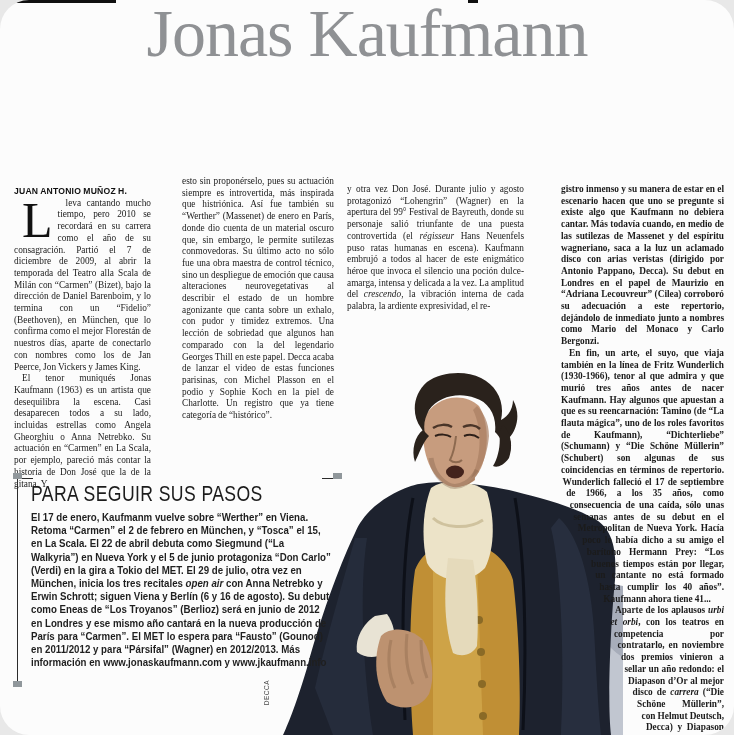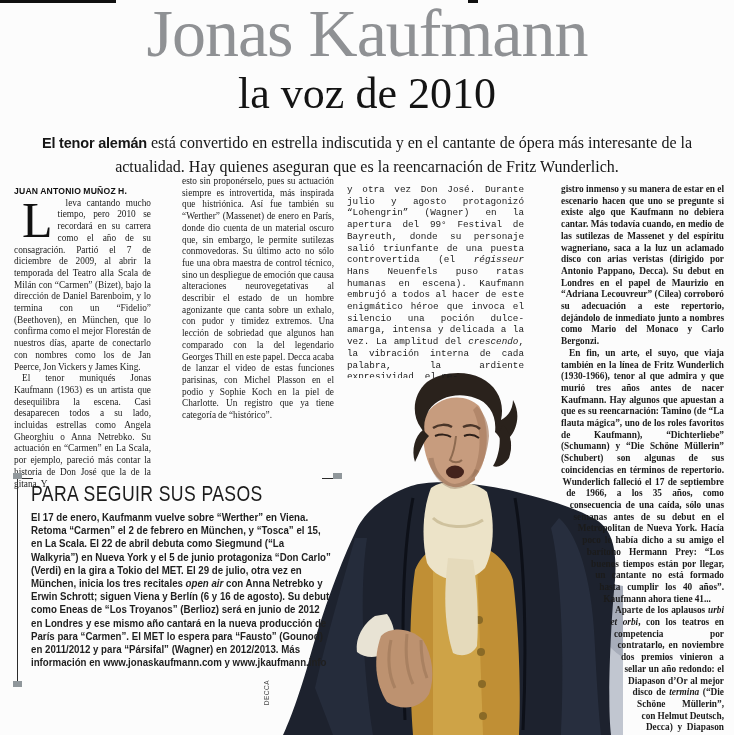--- a/index.html
+++ b/index.html
@@ -1,19 +1,19 @@
 <!DOCTYPE html>
 <html lang="es"><head>
 <meta charset="utf-8">
 <style>
   html,body{margin:0;padding:0;background:#e8e8e8;}
   .page{
     position:relative;width:734px;height:735px;margin:0 auto;
     background:#fcfcfc;overflow:hidden;
-    font-family:"Liberation Serif",serif;color:#1b1b1b;
+    font-family:"Liberation Serif",serif;color:#1b1b1b;border-radius:29px;
   }
   .toprule{position:absolute;left:0;top:0;width:116px;height:3px;background:#101010;}
   .topmark{position:absolute;left:468px;top:0;width:10px;height:3px;background:#101010;}
 
   .headline{
     position:absolute;left:0;top:-4px;width:100%;text-align:center;
     font-size:68px;font-weight:400;color:#8f9194;letter-spacing:-1px;line-height:1.1;
   }
   .subheadline{
     position:absolute;left:0;top:70px;width:100%;text-align:center;
@@ -35,21 +35,21 @@
   .byline{
     font-family:"Liberation Sans",sans-serif;font-weight:bold;font-size:8.6px;
     letter-spacing:0.2px;color:#101010;margin:0 0 9px 0;text-align:left;
   }
   .dropcap{
     float:left;font-size:50px;line-height:39px;padding:3px 5px 0 0;color:#111;
     font-family:"Liberation Serif",serif;
   }
   #col1{left:14px;top:186px;width:137px;height:313px;}
   #col2{left:182px;top:176px;width:152px;height:315px;}
-  #col3{left:347px;top:184px;width:177px;height:194px;font-family:Liberation Mono, monospace;}
+  #col3{left:347px;top:184px;width:177px;height:194px;}
   #col4{left:553px;top:184px;width:171px;height:551px;font-weight:bold;}
   .wrapshape{
     float:left;width:100px;height:551px;
     shape-outside:polygon(0 0,3px 0,3px 300px,16px 342px,32px 384px,46px 424px,58px 464px,70px 504px,88px 551px,0 551px);
     shape-margin:5px;
   }
 
   .photo{position:absolute;left:263px;top:370px;z-index:1;}
   .credit{
     position:absolute;left:263px;top:680px;z-index:2;
@@ -77,23 +77,21 @@
 </style>
 </head>
 <body>
 
 <div class="page">
 
   <div class="toprule"></div>
   <div class="topmark"></div>
 
   <div class="headline">Jonas Kaufmann</div>
-  <div class="subheadline">la voz de 2010</div>
 
-  <div class="deck"><b>El tenor alemán</b><span> está convertido en estrella indiscutida y en el cantante de ópera más interesante de la actualidad. Hay quienes aseguran que es la reencarnación de Fritz Wunderlich.</span></div>
 
   <svg class="photo" width="360" height="365" viewBox="0 0 360 365">
     <path d="M298,172 C318,202 340,212 360,216 L360,365 L298,365 Z" fill="#a7adba"></path>
     <path d="M315,232 C330,262 350,282 360,287 L360,365 L320,365 Z" fill="#c1c6d0"></path>
     <path d="M148,116 C120,126 100,143 92,163 C80,188 60,238 44,298 C32,338 24,356 20,365 L348,365 C344,330 348,250 352,210 C354,180 350,158 330,148 C300,132 268,126 246,120 C220,114 170,108 148,116 Z" fill="#1d222e"></path>
     <path d="M92,168 C84,198 66,258 52,318 L70,365 L110,365 C100,300 96,220 104,168 Z" fill="#272e3d" opacity="0.85"></path>
     <path d="M296,148 C318,168 330,218 332,278 C334,318 336,348 338,365 L298,365 C302,290 298,198 288,158 Z" fill="#2b3344" opacity="0.75"></path>
     <path d="M150,128 C140,178 138,258 142,350" stroke="#0d1018" stroke-width="3" fill="none"></path>
     <path d="M252,128 C262,188 264,278 260,360" stroke="#0d1018" stroke-width="3" fill="none"></path>
     <path d="M152,200 C160,180 180,170 200,172 C226,174 244,190 250,210 C256,260 258,320 256,365 L150,365 C146,310 146,240 152,200 Z" fill="#c08f35"></path>
@@ -134,21 +132,21 @@
   </div>
 
   <div class="col" id="col3">
     <p>y otra vez Don José. Durante julio y agosto protagonizó “Lohengrin” (Wagner) en la apertura del 99° Festival de Bayreuth, donde su personaje salió triunfante de una puesta controvertida (el <i>régisseur</i> Hans Neuenfels puso ratas humanas en escena). Kaufmann embrujó a todos al hacer de este enigmático héroe que invoca el silencio una poción dulce-amarga, intensa y delicada a la vez. La amplitud del <i>crescendo</i>, la vibración interna de cada palabra, la ardiente expresividad, el re-</p>
   </div>
 
   <div class="col" id="col4">
     <div class="wrapshape"></div>
     <p>gistro inmenso y su manera de estar en el escenario hacen que uno se pregunte si existe algo que Kaufmann no debiera cantar. Más todavía cuando, en medio de las sutilezas de Massenet y del espíritu wagneriano, saca a la luz un aclamado disco con arias veristas (dirigido por Antonio Pappano, Decca). Su debut en Londres en el papel de Maurizio en “Adriana Lecouvreur” (Cilea) corroboró su adecuación a este repertorio, dejándolo de inmediato junto a nombres como Mario del Monaco y Carlo Bergonzi.</p>
     <p>En fin, un arte, el suyo, que viaja también en la línea de Fritz Wunderlich (1930-1966), tenor al que admira y que murió tres años antes de nacer Kaufmann. Hay algunos que apuestan a que es su reencarnación: Tamino (de “La flauta mágica”, uno de los roles favoritos de Kaufmann), “Dichterliebe” (Schumann) y “Die Schöne Müllerin” (Schubert) son algunas de sus coincidencias en términos de repertorio. Wunderlich falleció el 17 de septiembre de 1966, a los 35 años, como consecuencia de una caída, sólo unas semanas antes de su debut en el Metropolitan de Nueva York. Hacía poco le había dicho a su amigo el barítono Hermann Prey: “Los buenos tiempos están por llegar, un cantante no está formado hasta cumplir los 40 años”. Kaufmann ahora tiene 41...</p>
-    <p>Aparte de los aplausos <i>urbi et orbi</i>, con los teatros en competencia por contratarlo, en noviembre dos premios vinieron a sellar un año redondo: el Diapason d’Or al mejor disco de <i>termina</i> (“Die Schöne Müllerin”, con Helmut Deutsch, Decca) y Diapason d’Or al Artista del Año.</p>
+    <p>Aparte de los aplausos <i>urbi et orbi</i>, con los teatros en competencia por contratarlo, en noviembre dos premios vinieron a sellar un año redondo: el Diapason d’Or al mejor disco de <i>carrera</i> (“Die Schöne Müllerin”, con Helmut Deutsch, Decca) y Diapason d’Or al Artista del Año.</p>
   </div>
 
   <div class="infobox">
     <div class="vrule"></div>
     <div class="tl-line"></div>
     <div class="tl-sq"></div>
     <div class="tr-line"></div>
     <div class="tr-sq"></div>
     <div class="bl-sq"></div>
     <h2>PARA SEGUIR SUS PASOS</h2>

